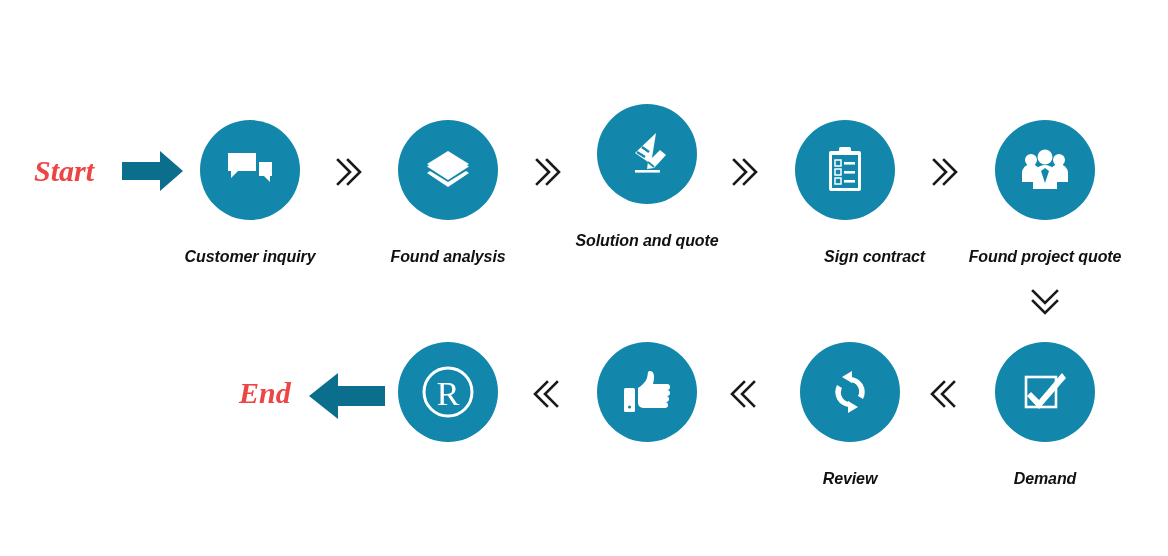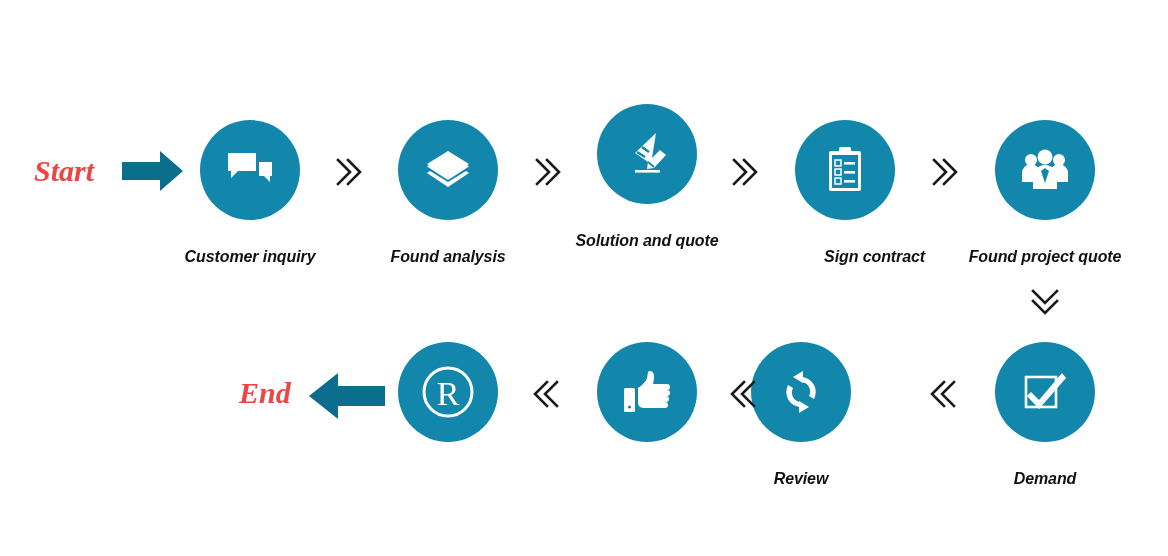--- a/index.html
+++ b/index.html
@@ -204,21 +204,21 @@
     <div class="node-label">Demand</div>
   </div>
 
   <div class="chev" style="left:944px; top:394px;">
     <svg width="40" height="40" viewBox="0 0 40 40">
       <path d="M20,8 L8,20 L20,32" fill="none" stroke="#1a1a1a" stroke-width="2.6" stroke-linecap="square"></path>
       <path d="M30,8 L18,20 L30,32" fill="none" stroke="#1a1a1a" stroke-width="2.6" stroke-linecap="square"></path>
     </svg>
   </div>
 
-  <div class="node" style="left:801px; top:342px;">
+  <div class="node" style="left:850px; top:342px;">
     <div class="circle">
       <span>
         <svg width="46" height="44" viewBox="0 0 46 44">
           <path d="M23,7 a15,15 0 0 1 13,22 l-5,-3 a9.5,9.5 0 0 0 -8,-14 z" fill="#ffffff"></path>
           <path d="M23,37 a15,15 0 0 1 -13,-22 l5,3 a9.5,9.5 0 0 0 8,14 z" fill="#ffffff"></path>
           <path d="M25,1 L25,13 L15,7 Z" fill="#ffffff"></path>
           <path d="M21,43 L21,31 L31,37 Z" fill="#ffffff"></path>
         </svg>
       </span>
     </div>

